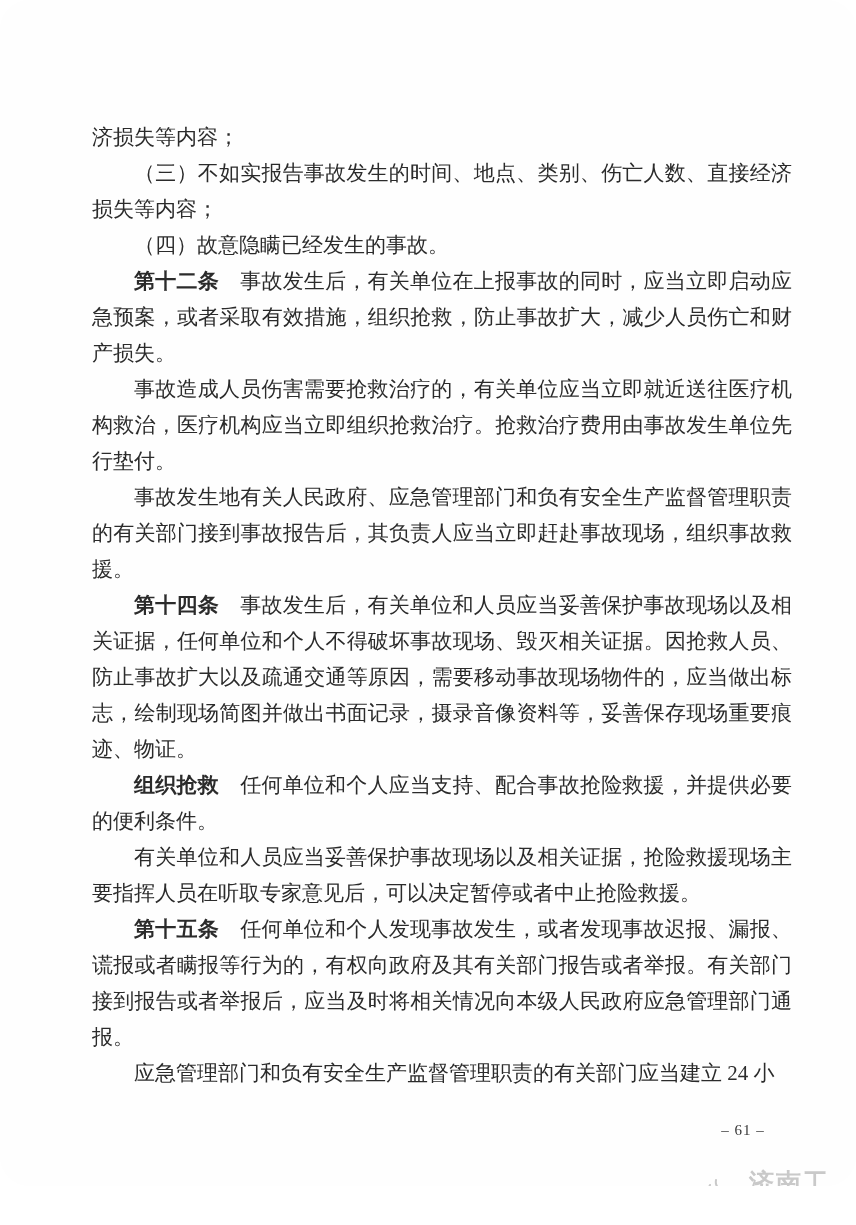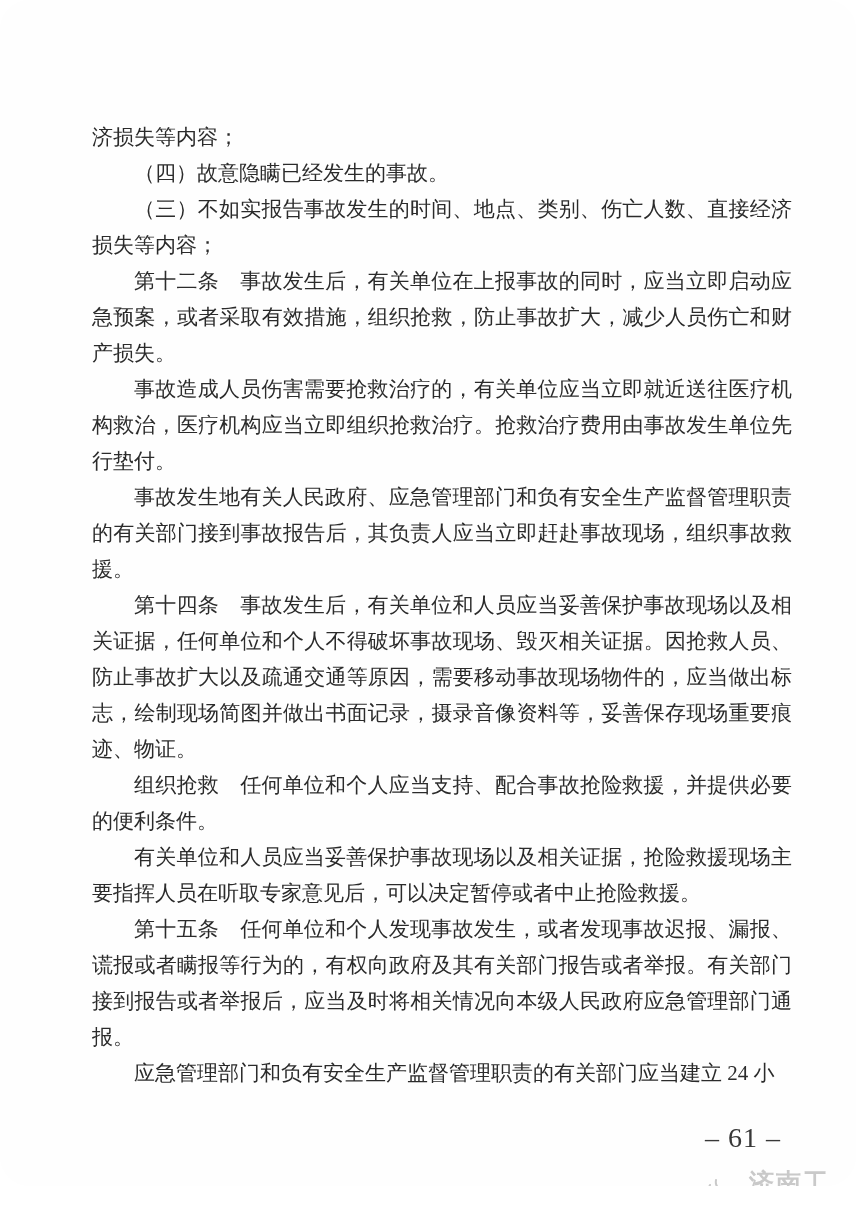--- a/index.html
+++ b/index.html
@@ -31,29 +31,29 @@
     margin: 0;
     padding: 0;
   }
   .content p.indent {
     text-indent: 2em;
   }
   .content p.no-indent {
     text-indent: 0;
   }
   .lead {
-    font-weight: normal;
+    font-weight: bold;
   }
   .page-number {
     position: absolute;
     top: 1122px;
     left: 700px;
     width: 86px;
     text-align: center;
-    font-size: 28px;
+    font-size: 15px;
     color: #383838;
     letter-spacing: 1px;
   }
   .watermark {
     position: absolute;
     top: 1166px;
     left: 698px;
     display: flex;
     align-items: center;
     gap: 5px;
@@ -70,22 +70,22 @@
     display: block;
   }
 </style>
 </head>
 <body>
 
 <div class="page">
 
   <div class="content">
     <p class="no-indent">济损失等内容；</p>
+    <p class="indent">（三）不如实报告事故发生的时间、地点、类别、伤亡人数、直接经济损失等内容；</p>
     <p class="indent">（四）故意隐瞒已经发生的事故。</p>
-    <p class="indent">（三）不如实报告事故发生的时间、地点、类别、伤亡人数、直接经济损失等内容；</p>
     <p class="indent"><span class="lead">第十二条</span><span>　事故发生后，有关单位在上报事故的同时，应当立即启动应急预案，或者采取有效措施，组织抢救，防止事故扩大，减少人员伤亡和财产损失。</span></p>
     <p class="indent">事故造成人员伤害需要抢救治疗的，有关单位应当立即就近送往医疗机构救治，医疗机构应当立即组织抢救治疗。抢救治疗费用由事故发生单位先行垫付。</p>
     <p class="indent">事故发生地有关人民政府、应急管理部门和负有安全生产监督管理职责的有关部门接到事故报告后，其负责人应当立即赶赴事故现场，组织事故救援。</p>
     <p class="indent"><span class="lead">第十四条</span><span>　事故发生后，有关单位和人员应当妥善保护事故现场以及相关证据，任何单位和个人不得破坏事故现场、毁灭相关证据。因抢救人员、防止事故扩大以及疏通交通等原因，需要移动事故现场物件的，应当做出标志，绘制现场简图并做出书面记录，摄录音像资料等，妥善保存现场重要痕迹、物证。</span></p>
     <p class="indent"><span class="lead">组织抢救</span><span>　任何单位和个人应当支持、配合事故抢险救援，并提供必要的便利条件。</span></p>
     <p class="indent">有关单位和人员应当妥善保护事故现场以及相关证据，抢险救援现场主要指挥人员在听取专家意见后，可以决定暂停或者中止抢险救援。</p>
     <p class="indent"><span class="lead">第十五条</span><span>　任何单位和个人发现事故发生，或者发现事故迟报、漏报、谎报或者瞒报等行为的，有权向政府及其有关部门报告或者举报。有关部门接到报告或者举报后，应当及时将相关情况向本级人民政府应急管理部门通报。</span></p>
     <p class="indent">应急管理部门和负有安全生产监督管理职责的有关部门应当建立 24 小</p>
   </div>
 

